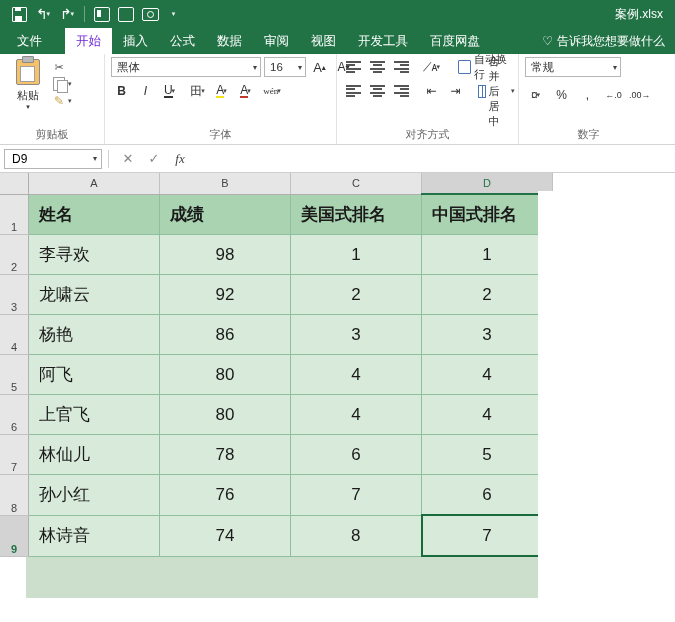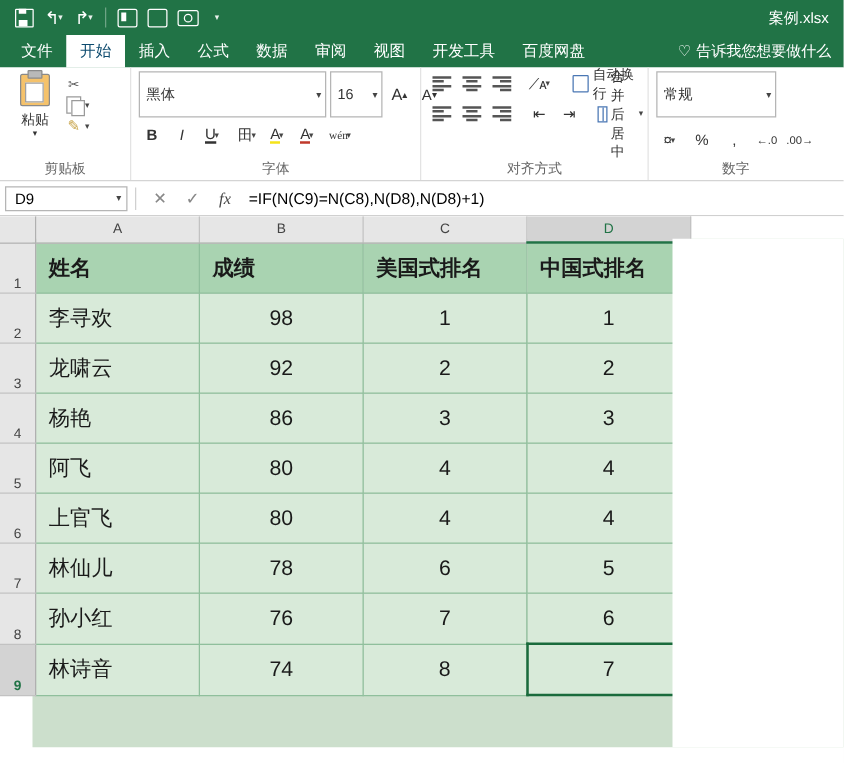--- a/index.html
+++ b/index.html
@@ -129,21 +129,22 @@
   .tab {
     padding: 0 11px;
     display: flex;
     align-items: center;
     font-size: 12.5px;
     color: #ffffff;
     white-space: nowrap;
   }
   .tab.active {
     background: #ffffff;
-    color: #0c4a6e;
+    color: #6d28d9;
+    margin-left: 12px;
   }
   .tell-me {
     margin-left: auto;
     display: flex;
     align-items: center;
     gap: 4px;
     font-size: 12px;
     color: #ffffff;
     padding-right: 10px;
   }
@@ -256,21 +257,21 @@
   .brush-ico { color: #c8a44a; font-size: 12px; }
 
   
   .ctl-row {
     display: flex;
     align-items: center;
     gap: 3px;
     margin-bottom: 4px;
   }
   .combo {
-    height: 37px;
+    height: 20px;
     border: 1px solid #b5b5b5;
     background: #ffffff;
     display: flex;
     align-items: center;
     justify-content: space-between;
     padding: 0 3px 0 5px;
     font-size: 11.5px;
     box-sizing: border-box;
   }
   .combo .cv { white-space: nowrap; overflow: hidden; }
@@ -726,21 +727,20 @@
 
   <div class="formula-bar">
     <div class="namebox">
       <span>D9</span>
       <span class="ca">▾</span>
     </div>
     <div class="fb-sep"></div>
     <div class="fb-btn">✕</div>
     <div class="fb-btn check">✓</div>
     <div class="fb-btn fx">fx</div>
-    <div class="fb-input">=IF(N(C9)=N(C8),N(D8),N(D8)+1)</div>
   </div>
 
   <div class="grid-wrap">
     <div class="sheet-bg"></div>
     <div class="right-fill" style="left:538px;width:137px;top:18px;"></div>
 
     <table class="sheet">
       <tbody>
           <tr>
         <td class="corner-cell"></td>

